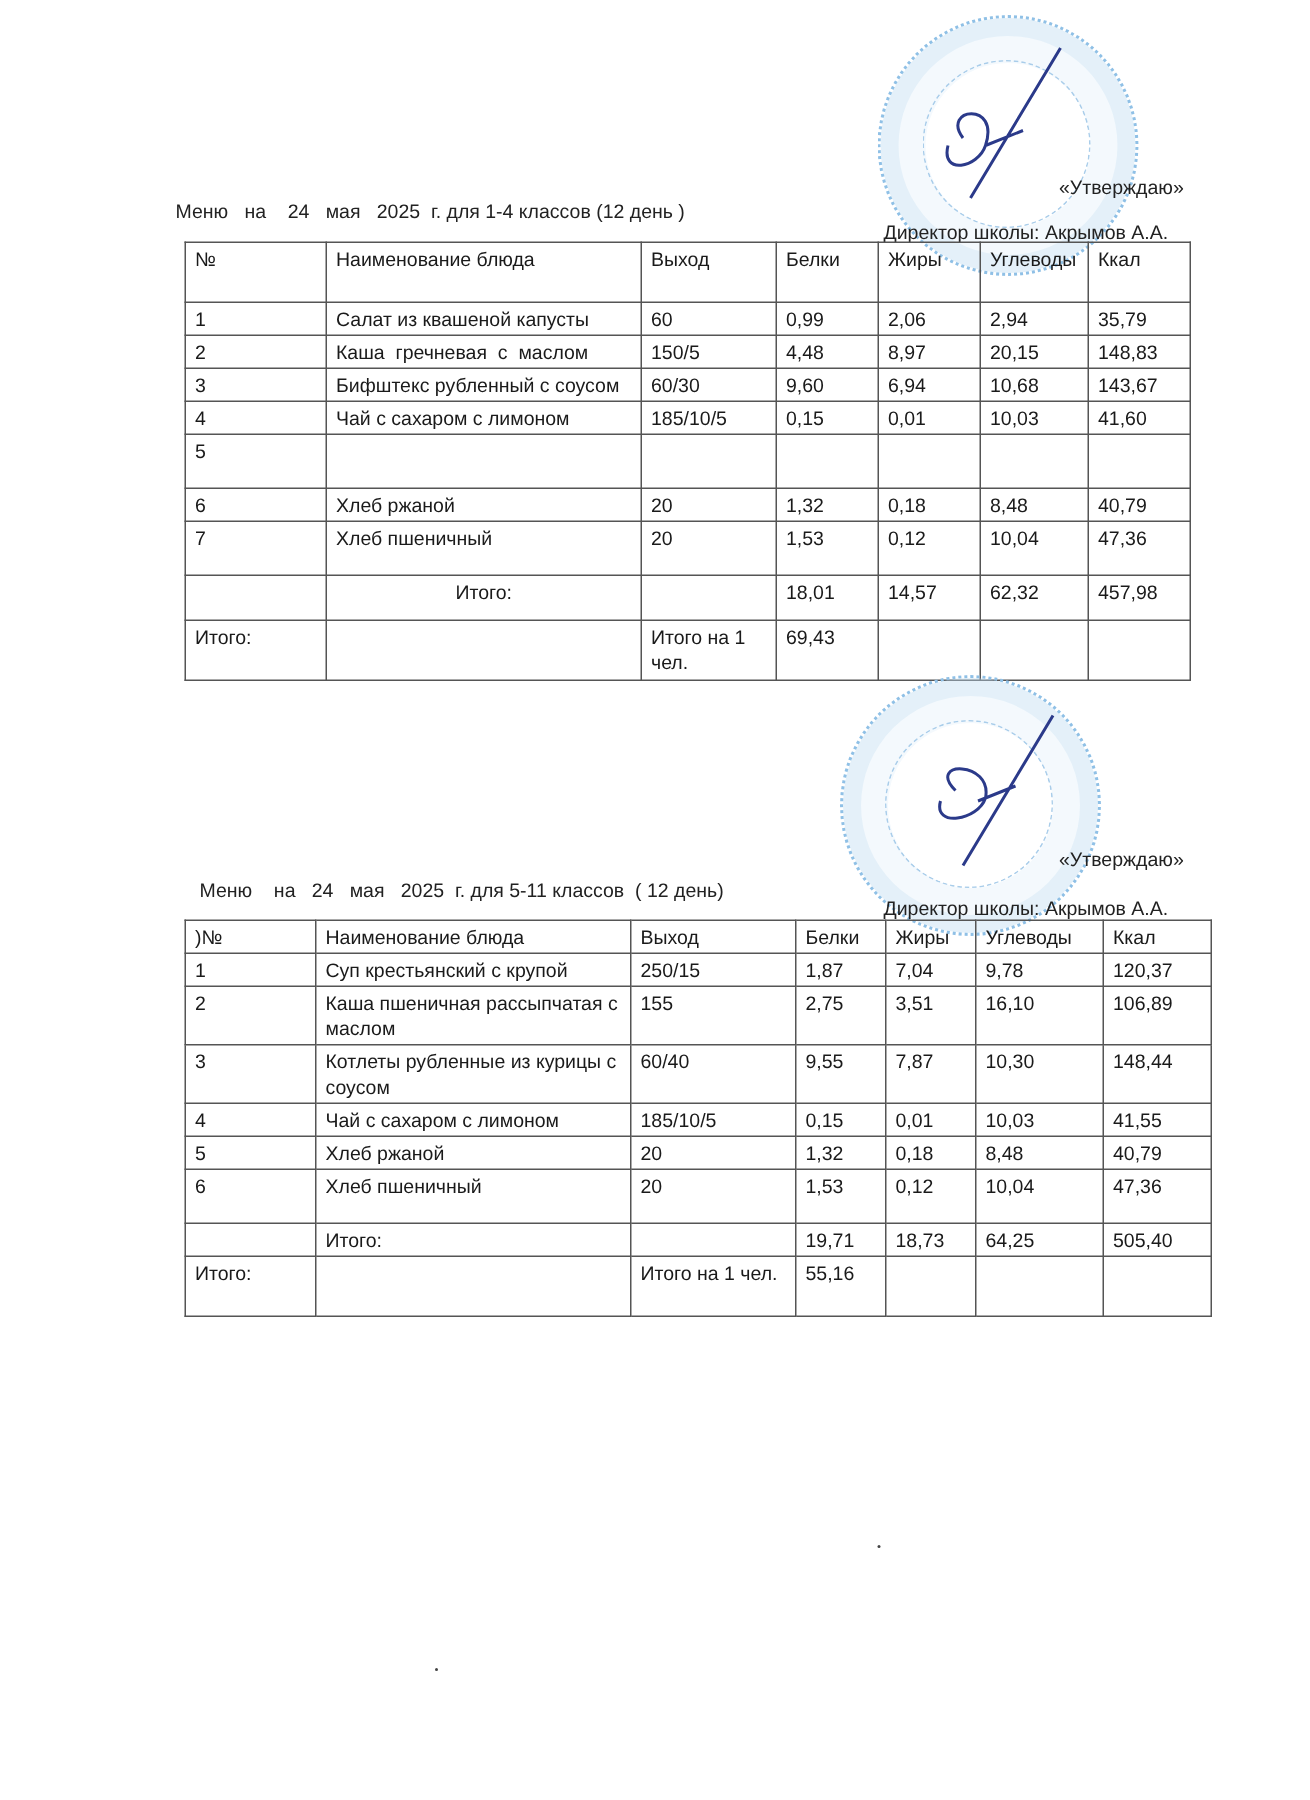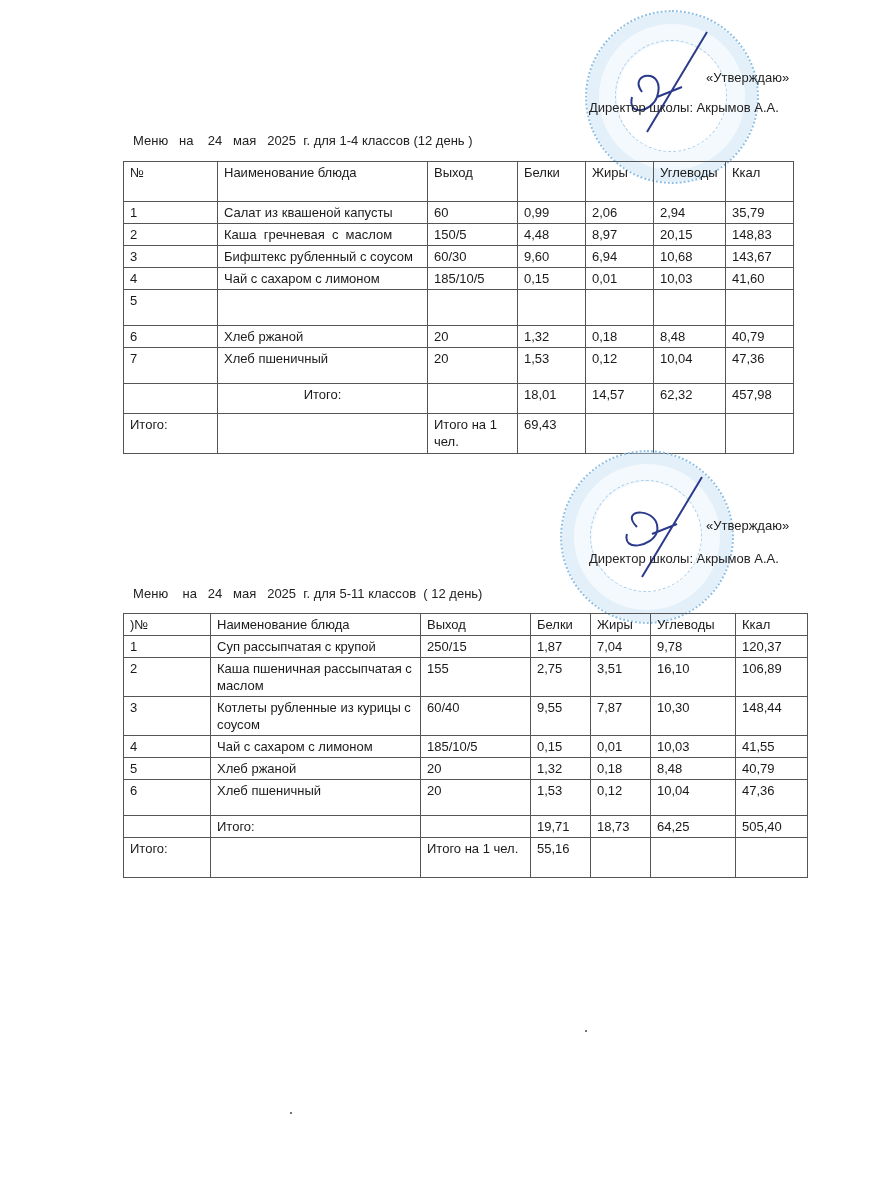--- a/index.html
+++ b/index.html
@@ -3,40 +3,40 @@
 <meta charset="utf-8">
 <style>
   html, body { margin:0; padding:0; background:#ffffff; }
   body { width:873px; height:1200px; position:relative; overflow:hidden;
          font-family:"Liberation Sans", "DejaVu Sans", sans-serif; color:#1a1a1a; font-size:13px; }
   .stamp { position:absolute; width:170px; height:170px; border-radius:50%;
            border:2px dotted #8fc0e6; box-shadow: inset 0 0 0 12px rgba(180,215,240,0.25), inset 0 0 0 30px rgba(200,225,245,0.2); }
   .stamp .inner { position:absolute; left:28px; top:28px; width:110px; height:110px; border-radius:50%;
                   border:1px dashed #a9cdea; }
   .stamp svg { position:absolute; left:0; top:0; }
-  .approve { position:absolute; font-size:13px; color:#222; }
+  .approve { position:absolute; font-size:13px; color:#222;margin-top:47px; }
   .title { position:absolute; font-size:13px; color:#222; white-space:pre; }
   table.menu { position:absolute; border-collapse:collapse; table-layout:fixed; }
   table.menu td { border:1px solid #555; padding:2px 6px; vertical-align:top; font-size:13px; line-height:17px; }
   td.center { text-align:center; }
   .dot { position:absolute; width:2px; height:2px; background:#444; border-radius:50%; }
 </style>
 </head>
 <body>
 
 <div class="stamp" style="left:585px; top:10px;">
   <div class="inner"></div>
   <svg width="170" height="170">
     <path d="M55 80 C 40 60, 80 55, 70 85 C 65 100, 40 105, 45 85 M 60 120 L 120 20 M 70 85 L 95 75" fill="none" stroke="#2b3a8a" stroke-width="2"></path>
   </svg>
 </div>
 <div class="approve" style="left:706px; top:70px;">«Утверждаю»</div>
 <div class="approve" style="left:589px; top:100px;">Директор школы: Акрымов А.А.</div>
 
-<div class="title" style="left:133px; top:133px;">Меню   на    24   мая   2025  г. для 1-4 классов (12 день )</div>
+<div class="title" style="left:117px; top:133px;">Меню   на    24   мая   2025  г. для 1-4 классов (12 день )</div>
 
 <table class="menu" style="left:123px; top:161px; width:670px;">
   <colgroup>
     <col style="width:94px">
       <col style="width:210px">
       <col style="width:90px">
     <col style="width:68px">
       <col style="width:68px">
       <col style="width:72px">
       <col style="width:68px">
@@ -161,21 +161,21 @@
     <td>)№</td>
     <td>Наименование блюда</td>
     <td>Выход</td>
     <td>Белки</td>
     <td>Жиры</td>
     <td>Углеводы</td>
     <td>Ккал</td>
   </tr>
   <tr>
     <td>1</td>
-    <td>Суп рассыпчатая с крупой</td>
+    <td>Суп крестьянский с крупой</td>
     <td>250/15</td>
     <td>1,87</td>
     <td>7,04</td>
     <td>9,78</td>
     <td>120,37</td>
   </tr>
   <tr>
     <td>2</td>
     <td>Каша пшеничная рассыпчатая с маслом</td>
     <td>155</td>

